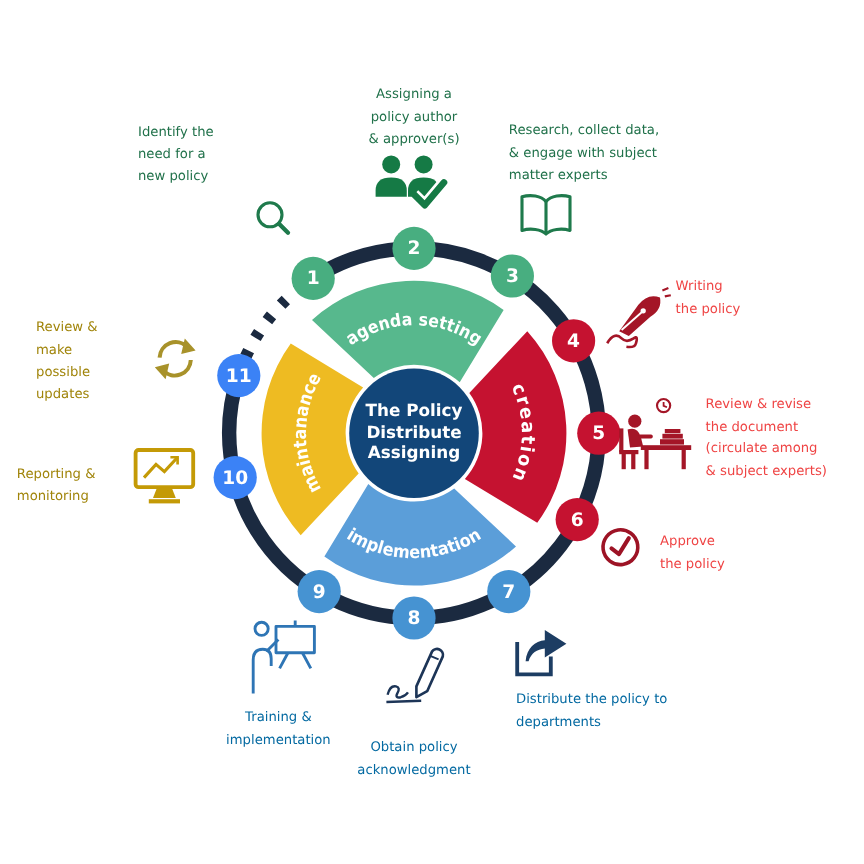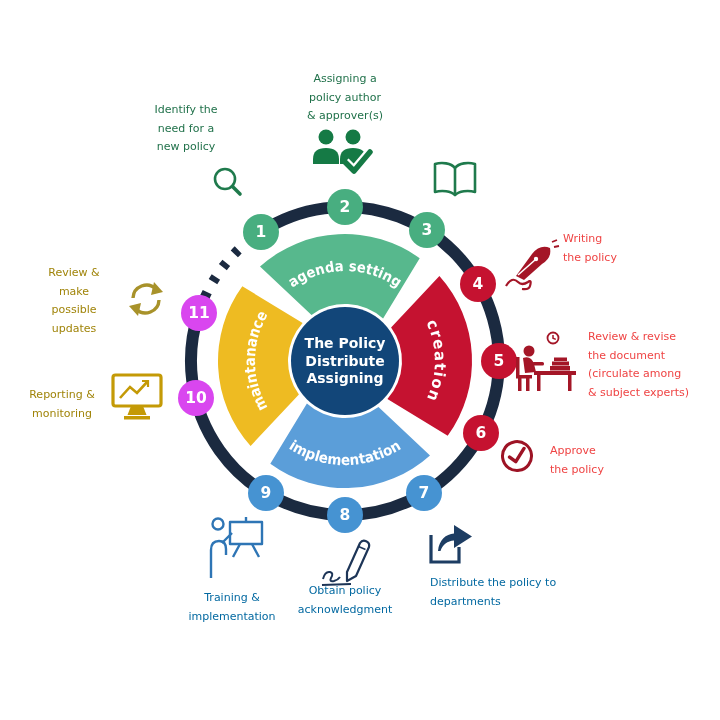--- a/index.html
+++ b/index.html
@@ -2,26 +2,26 @@
 <html><head>
 <meta charset="utf-8">
 <style>
   html,body{margin:0;padding:0;background:#fff;}
   .canvas{position:relative;width:720px;height:720px;background:#ffffff;overflow:hidden;
           font-family:"DejaVu Sans","Liberation Sans",sans-serif;}
   .diagram-svg{position:absolute;left:0;top:0;}
   .badge{position:absolute;width:36px;height:36px;border-radius:50%;display:flex;
          align-items:center;justify-content:center;color:#fff;font-weight:bold;font-size:15.5px;}
   .badge.g{background:#48ae80}.badge.r{background:#c51230}
-  .badge.b{background:#4693d2}.badge.y{background:#d946ef}
+  .badge.b{background:#4693d2}.badge.y{background:#3b82f6}
   .lbl{position:absolute;font-size:11px;font-weight:normal;line-height:18.5px;}
   .lbl span{display:block;white-space:nowrap;}
   .lbl.green{color:#20714a}.lbl.red{color:#ef4444}
   .lbl.navy{color:#0369a1}.lbl.gold{color:#a08409}
-  .ta-r{text-align:center}.ta-c{text-align:center}
+  .ta-r{text-align:left}.ta-c{text-align:center}
   .icon{position:absolute;}
   .center-title{position:absolute;left:278px;top:335px;width:134px;text-align:center;
                 color:#ffffff;font-weight:bold;font-size:14px;line-height:17.5px;}
   .center-title span{display:block;white-space:nowrap;}
   .arc-label{font-weight:bold;fill:#ffffff;}
 </style>
 </head>
 <body>
 
 <div class="canvas">
@@ -196,39 +196,44 @@
   <div class="lbl green ta-r" style="left:115px;top:101px;width:142px">
     <span>Identify the</span>
     <span>need for a</span>
     <span>new policy</span>
   </div>
   <div class="lbl green ta-c" style="left:275px;top:70px;width:140px">
     <span>Assigning a</span>
     <span>policy author</span>
     <span>&amp; approver(s)</span>
   </div>
+  <div class="lbl green" style="left:424px;top:100px;width:210px">
+    <span>Research,  collect data,</span>
+    <span>&amp; engage with subject</span>
+    <span>matter experts</span>
+  </div>
   <div class="lbl red" style="left:563px;top:230px;width:110px">
     <span>Writing</span>
     <span>the policy</span>
   </div>
   <div class="lbl red" style="left:588px;top:328px;width:132px">
     <span>Review &amp; revise</span>
     <span>the document</span>
     <span>(circulate among</span>
     <span>&amp; subject experts)</span>
   </div>
   <div class="lbl red" style="left:550px;top:442px;width:100px">
     <span>Approve</span>
     <span>the policy</span>
   </div>
   <div class="lbl navy" style="left:430px;top:574px;width:190px">
     <span>Distribute the policy to</span>
     <span>departments</span>
   </div>
-  <div class="lbl navy ta-c" style="left:262px;top:582px;width:166px">
+  <div class="lbl navy ta-c" style="left:262px;top:614px;width:166px">
     <span>Obtain policy</span>
     <span>acknowledgment</span>
   </div>
   <div class="lbl navy ta-c" style="left:152px;top:589px;width:160px">
     <span>Training &amp;</span>
     <span>implementation</span>
   </div>
   <div class="lbl gold ta-r" style="left:14px;top:386px;width:96px">
     <span>Reporting &amp;</span>
     <span>monitoring</span>

